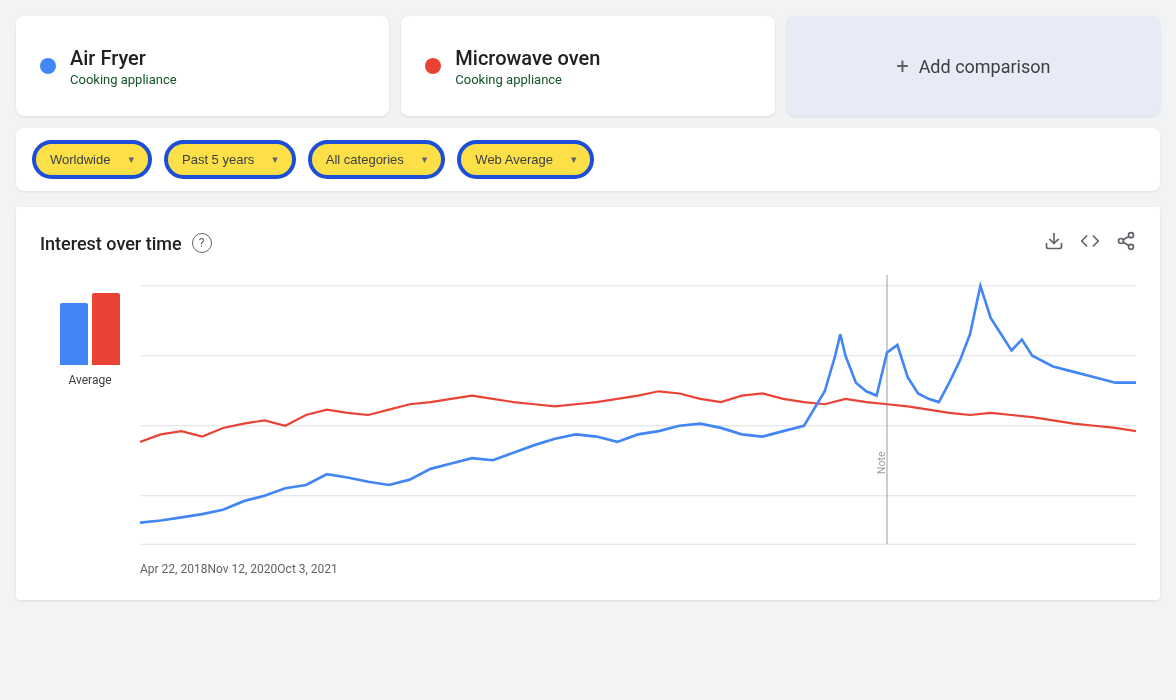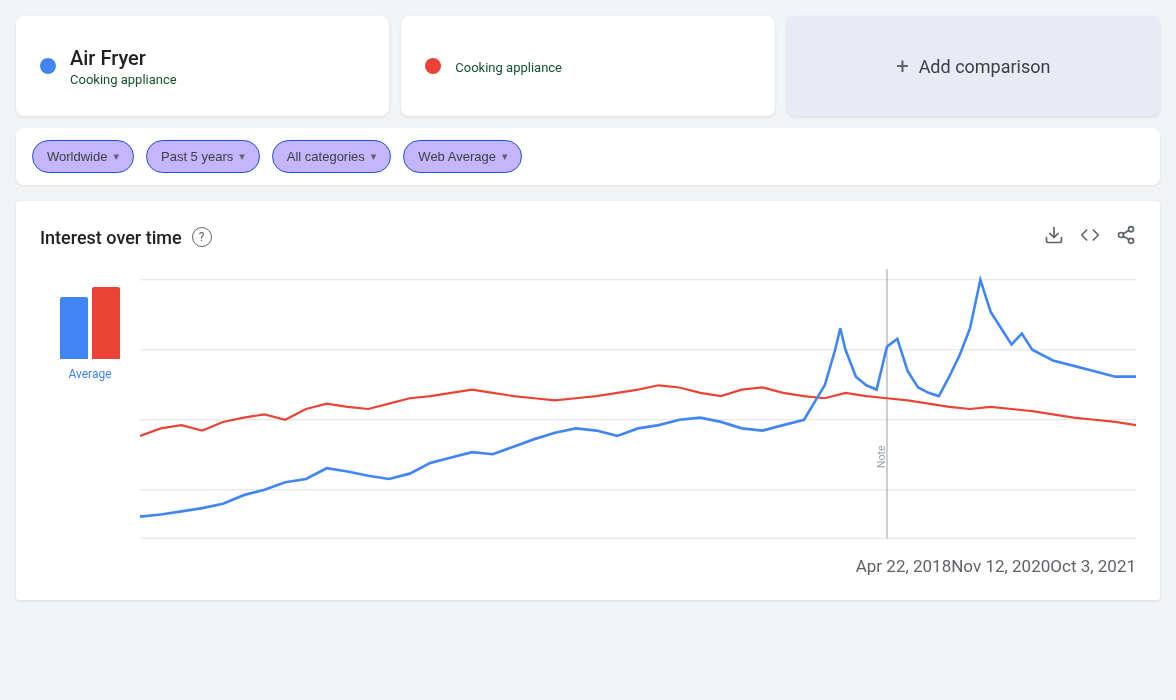--- a/index.html
+++ b/index.html
@@ -76,30 +76,30 @@
       border-radius: 8px;
       padding: 12px 16px;
       display: flex;
       gap: 12px;
       align-items: center;
       margin-bottom: 16px;
       box-shadow: 0 1px 3px rgba(0,0,0,0.08);
     }
 
     .filter-btn {
-      border: 1px solid #1d4ed8;
+      border: 4px solid #1d4ed8;
       border-radius: 20px;
-      background: #c4b5fd;
+      background: #fde047;
       padding: 8px 14px;
       font-size: 13px;
       color: #3c4043;
       cursor: pointer;
       display: flex;
       align-items: center;
-      gap: 6px;
+      gap: 18px;
     }
 
     .chevron-icon {
       font-size: 11px;
       color: #5f6368;
     }
 
     .main-card {
       background: #fff;
       border-radius: 4px;
@@ -172,39 +172,39 @@
       height: 80px;
     }
 
     .avg-bar {
       width: 28px;
       border-radius: 2px 2px 0 0;
     }
 
     .avg-label {
       font-size: 12px;
-      color: #3b82f6;
+      color: #404040;
       margin-top: 8px;
     }
 
     .chart-area {
       flex: 1;
       position: relative;
     }
 
     .chart-svg {
       width: 100%;
       height: 280px;
     }
 
     .x-labels {
       display: flex;
-      justify-content: flex-end;
+      justify-content: flex-start;
       padding: 4px 0 0 0;
-      font-size: 17px;
+      font-size: 12px;
       color: #5f6368;
     }
 
     .x-label {
       text-align: center;
     }
   </style>
 </head>
 <body>
 
@@ -214,20 +214,21 @@
     <div class="term-dot" style="background:#4285f4;"></div>
     <div class="term-info">
       <div class="term-name">Air Fryer</div>
       <div class="term-category">Cooking appliance</div>
     </div>
   </div>
 
   <div class="term-card">
     <div class="term-dot" style="background:#ea4335;"></div>
     <div class="term-info">
+      <div class="term-name">Microwave oven</div>
       <div class="term-category">Cooking appliance</div>
     </div>
   </div>
 
   <div class="add-comparison-card">
     <span class="add-plus">+</span>
     <span>Add comparison</span>
   </div>
 </div>
 

